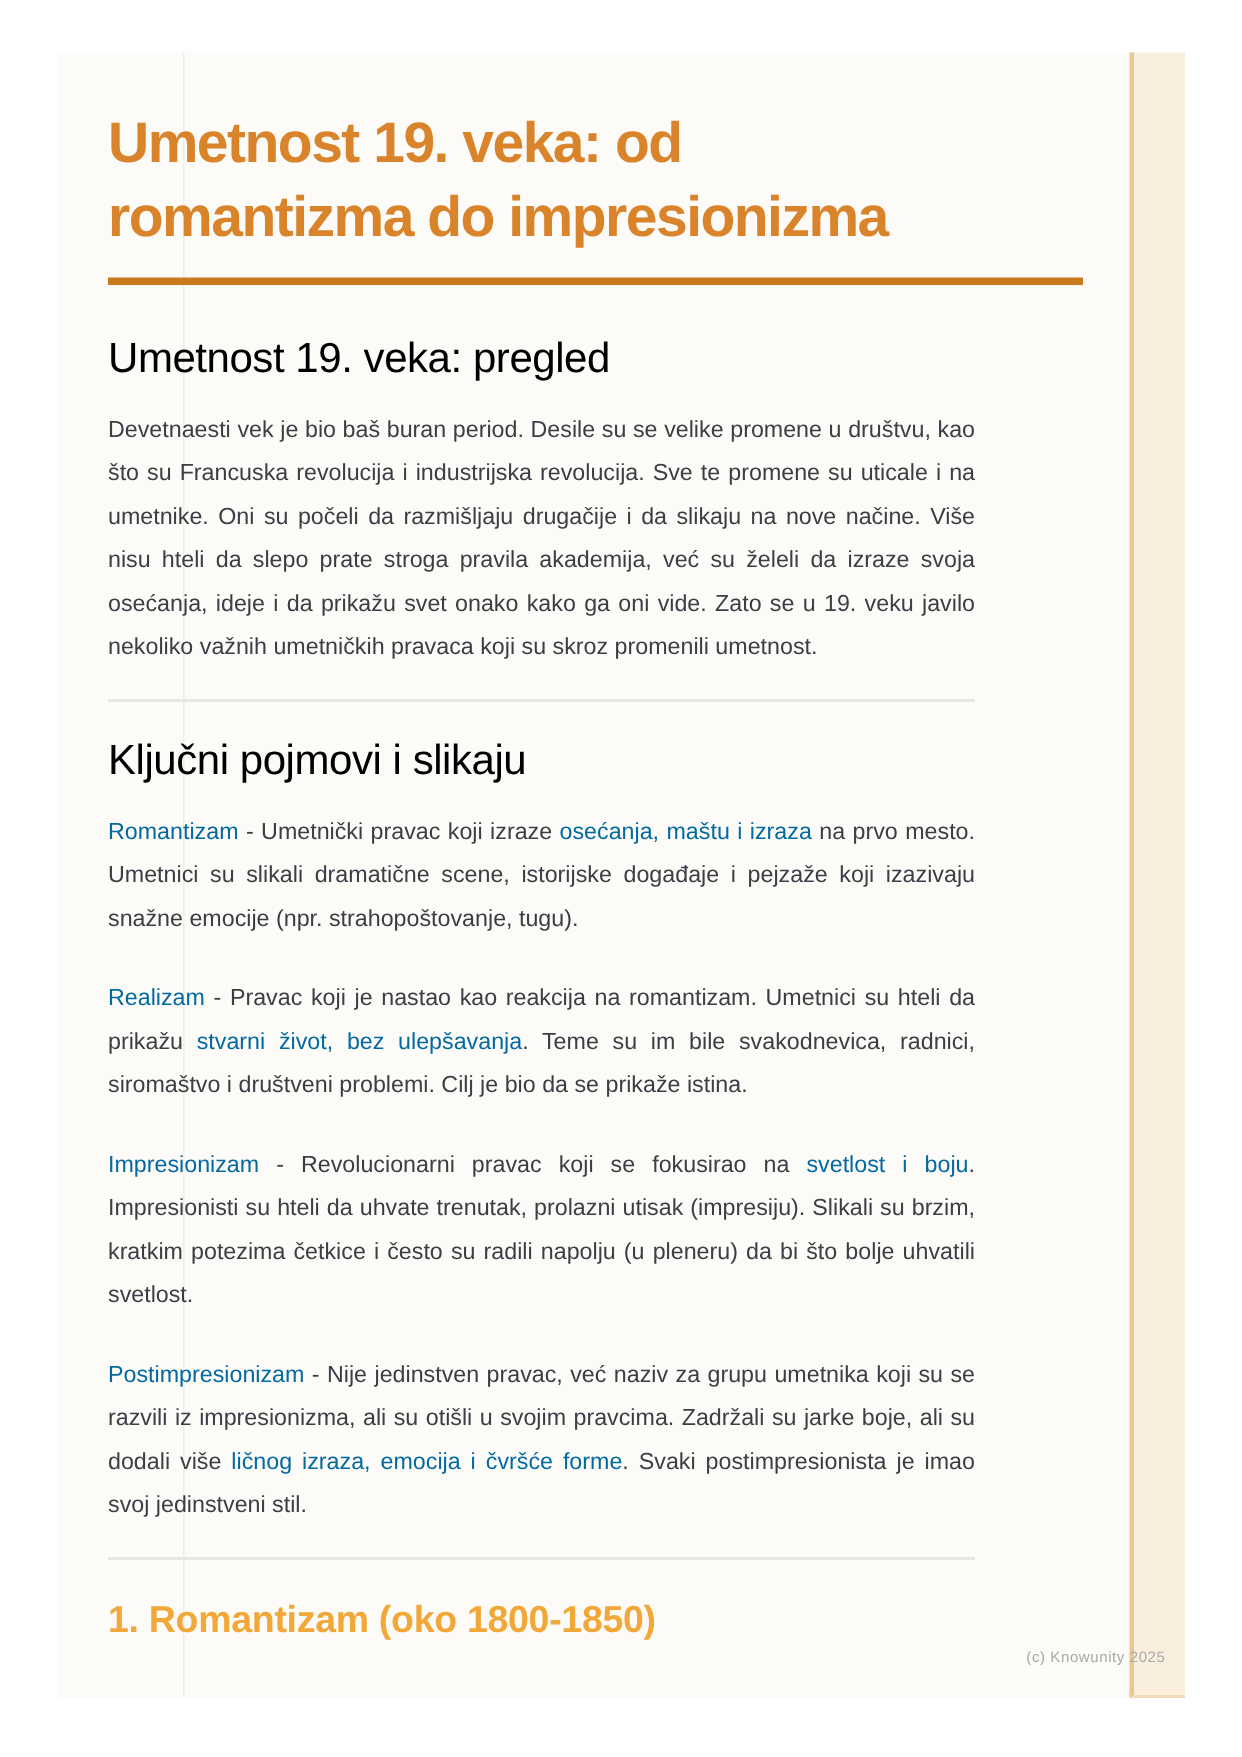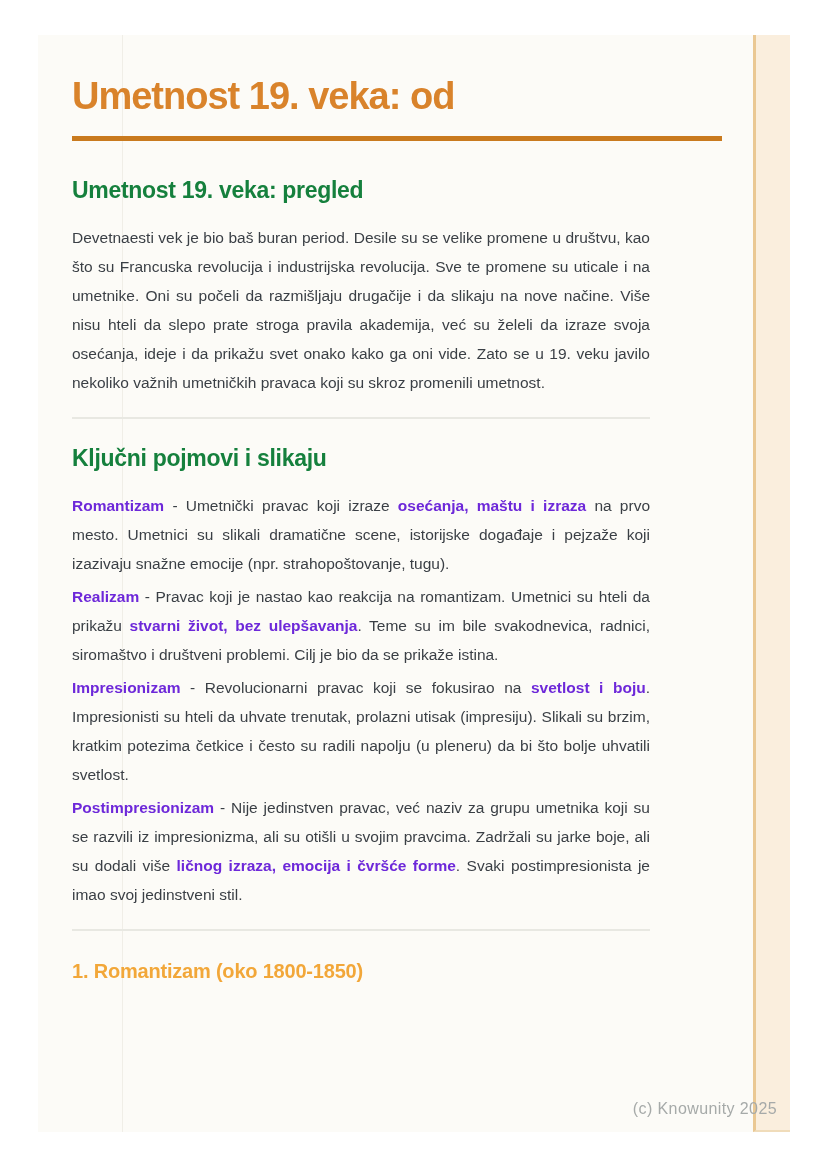--- a/index.html
+++ b/index.html
@@ -61,76 +61,77 @@
   .doc-title .line { display: block; }
   .title-rule {
     margin: 15px 0 0 0;
     width: 650px;
     height: 5px;
     background: #c97a1e;
     border: none;
   }
   .section-heading {
     margin: 36px 0 0 0;
-    font-size: 23px;
+    font-size: 28px;
     line-height: 26px;
-    font-weight: bold;
+    font-weight: normal;
     letter-spacing: -0.3px;
-    color: #15803d;
+    color: #000000;
   }
   .section-heading.after-divider { margin-top: 26px; }
   .body-par {
     width: 578px;
     margin: 20px 0 0 0;
     font-size: 15.5px;
     line-height: 29px;
     color: #3a3f45;
     text-align: justify;
   }
-  .body-par + .body-par { margin-top: 4px; }
-  .body-par .b { font-weight: bold; color: #6d28d9; }
+  .body-par + .body-par { margin-top: 24px; }
+  .body-par .b { font-weight: normal; color: #0369a1; }
   .body-par .i { }
   .divider {
     width: 578px;
     height: 2px;
     background: #e8e8e2;
     margin: 20px 0 0 0;
     border: none;
   }
   .sub-heading {
     margin: 29px 0 0 0;
-    font-size: 20px;
+    font-size: 25px;
     line-height: 23px;
     font-weight: bold;
     letter-spacing: -0.2px;
     color: #f2a739;
   }
   .watermark {
     position: absolute;
     right: 13px;
     top: 1065px;
-    font-size: 16px;
+    font-size: 10px;
     letter-spacing: 0.4px;
     color: #a6aaa9;
     z-index: 3;
   }
 </style>
 </head>
 <body>
 
 <div class="viewport">
   <div class="page">
 
     <div class="fold-line"></div>
     <div class="edge-stripe"></div>
 
     <div class="content">
 
       <h1 class="doc-title">
         <span class="line">Umetnost 19. veka: od</span>
+        <span class="line">romantizma do impresionizma</span>
       </h1>
 
       <div class="title-rule"></div>
 
       <h2 class="section-heading">Umetnost 19. veka: pregled</h2>
 
       <p class="body-par">Devetnaesti vek je bio baš buran period. Desile su se velike promene u društvu, kao što su Francuska revolucija i industrijska revolucija. Sve te promene su uticale i na umetnike. Oni su počeli da razmišljaju drugačije i da slikaju na nove načine. Više nisu hteli da slepo prate stroga pravila akademija, već su želeli da izraze svoja osećanja, ideje i da prikažu svet onako kako ga oni vide. Zato se u 19. veku javilo nekoliko važnih umetničkih pravaca koji su skroz promenili umetnost.</p>
 
       <hr class="divider">
 

